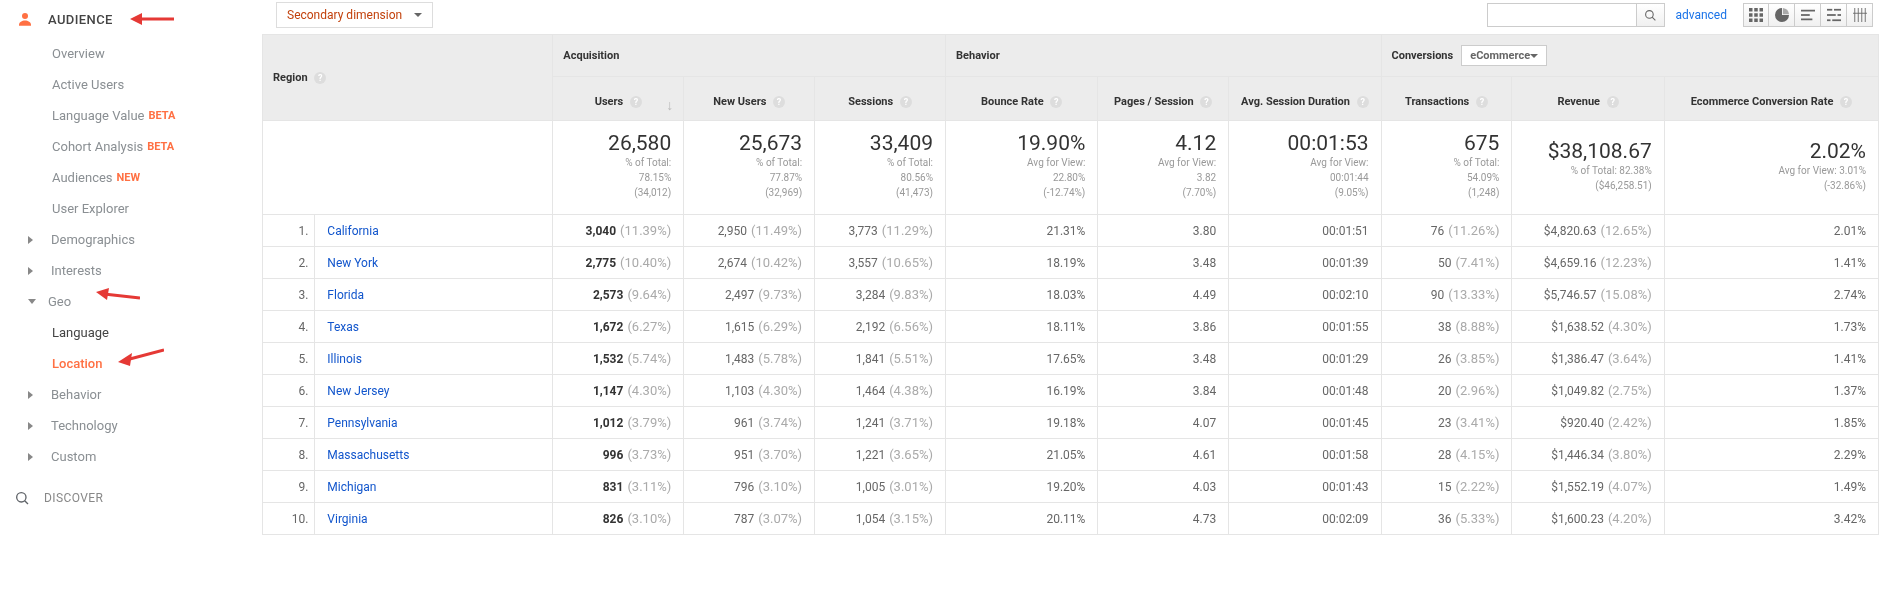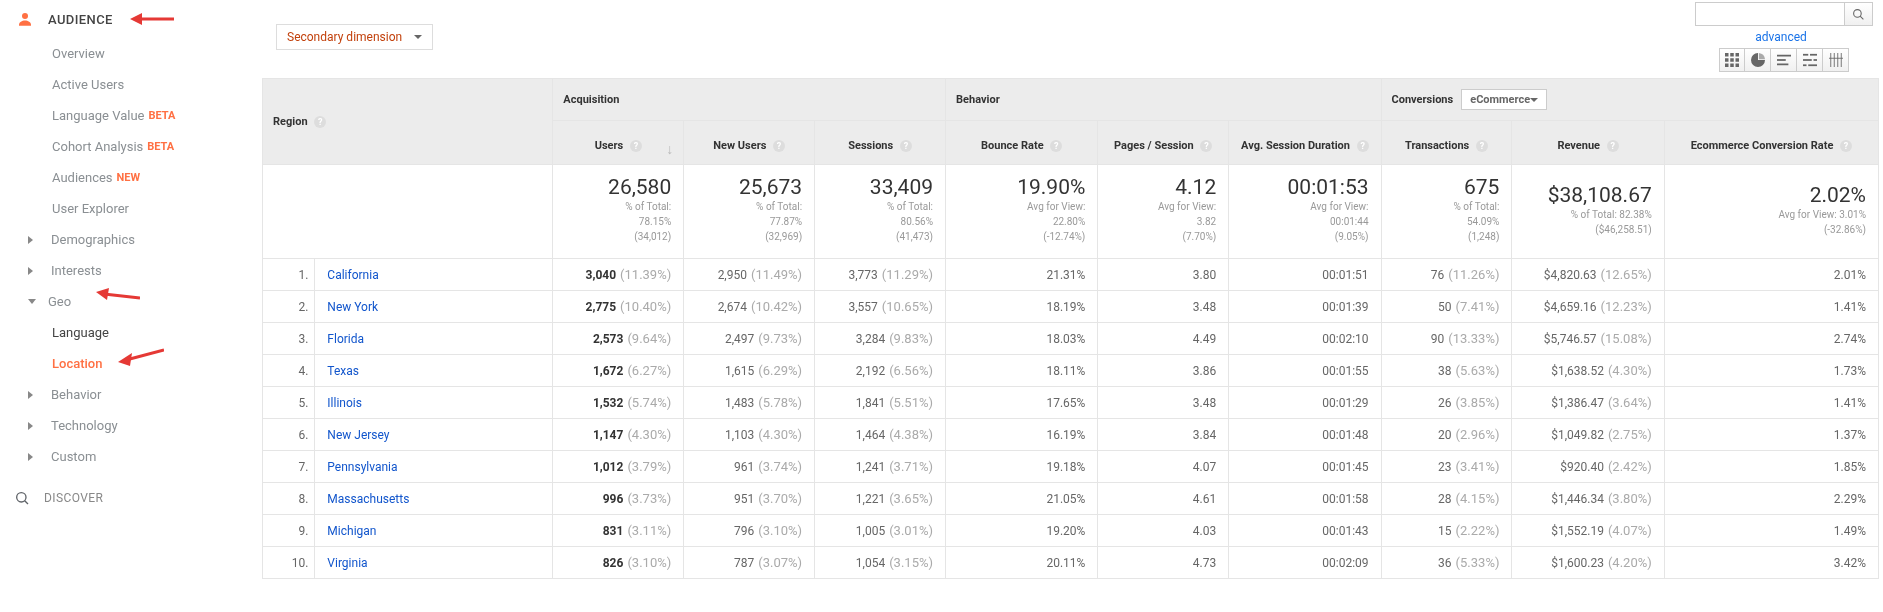--- a/index.html
+++ b/index.html
@@ -19,21 +19,21 @@
   .arrow-anno.a2 { left: 96px; top: 0px; }
   .sub-item { padding: 8px 8px 8px 52px; color: #444; font-size: 13px; cursor: pointer; position: relative; }
   .sub-item.active { color: #ff7043; font-weight: 500; }
   .arrow-anno.a3 { left: 116px; top: -2px; }
   .discover { display: flex; align-items: center; padding: 18px 8px 8px 14px; color: #888; letter-spacing: 0.4px; font-size: 12px; }
   .discover .sicon { margin-right: 14px; display: inline-flex; color: #5f6368; }
   .content { flex: 1; padding: 0 4px 0 18px; }
   .toprow { display: flex; align-items: center; justify-content: space-between; padding: 2px 6px 6px 14px; }
   .secbtn { border: 1px solid #ddd; background: #fff; padding: 5px 10px; color: #c2410c; font-size: 12px; display: inline-flex; align-items: center; gap: 12px; cursor: pointer; }
   .secbtn .dd { width: 0; height: 0; border-left: 4px solid transparent; border-right: 4px solid transparent; border-top: 4px solid #666; }
-  .tright { display: flex; align-items: center; gap: 4px; flex-direction: column; }
+  .tright { display: flex; align-items: center; gap: 4px; }
   .srch { display: flex; }
   .srch input { border: 1px solid #ccc; height: 24px; width: 150px; padding: 0 6px; font-size: 12px; }
   .srch .sbtn { border: 1px solid #ccc; border-left: none; height: 24px; width: 28px; background: linear-gradient(#fff,#f0f0f0); display: flex; align-items: center; justify-content: center; cursor: pointer; }
   .adv { color: #1a73e8; font-size: 12px; text-decoration: none; margin: 0 12px 0 6px; cursor: pointer; }
   .vbtn { border: 1px solid #ccc; height: 24px; width: 26px; background: linear-gradient(#fff,#f0f0f0); display: flex; align-items: center; justify-content: center; cursor: pointer; border-left: none; }
   .vgrp { display: flex; }
   .vgrp .vbtn:first-child { border-left: 1px solid #ccc; }
   table.rpt { width: 100%; border-collapse: collapse; table-layout: fixed; }
   table.rpt th, table.rpt td { border: 1px solid #e5e5e5; }
   .hd1 th { background: #ececec; font-size: 11px; color: #333; text-align: left; font-weight: 700; padding: 10px 10px; }
@@ -314,21 +314,21 @@
           </tr>
           <tr class="datarow">
             <td class="idx">4.</td>
             <td class="reg"><a>Texas</a></td>
             <td><span class="bold">1,672</span><span class="pct">(6.27%)</span></td>
             <td>1,615<span class="pct">(6.29%)</span></td>
             <td>2,192<span class="pct">(6.56%)</span></td>
             <td>18.11%</td>
             <td>3.86</td>
             <td>00:01:55</td>
-            <td>38<span class="pct">(5.63%)</span></td>
+            <td>38<span class="pct">(8.88%)</span></td>
             <td>$1,638.52<span class="pct">(4.30%)</span></td>
             <td>1.73%</td>
           </tr>
           <tr class="datarow">
             <td class="idx">5.</td>
             <td class="reg"><a>Illinois</a></td>
             <td><span class="bold">1,532</span><span class="pct">(5.74%)</span></td>
             <td>1,483<span class="pct">(5.78%)</span></td>
             <td>1,841<span class="pct">(5.51%)</span></td>
             <td>17.65%</td>

